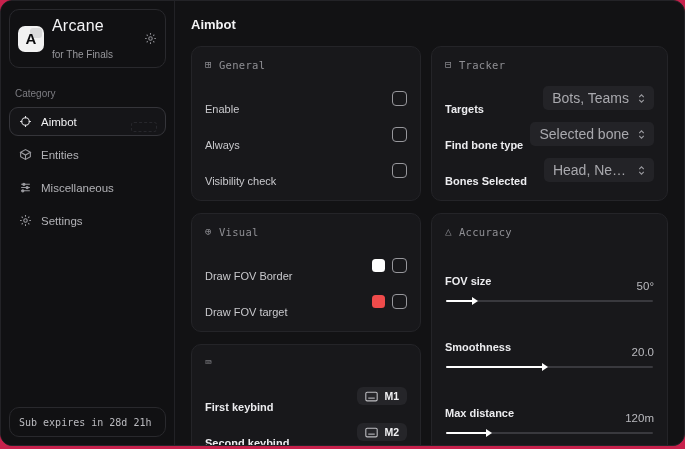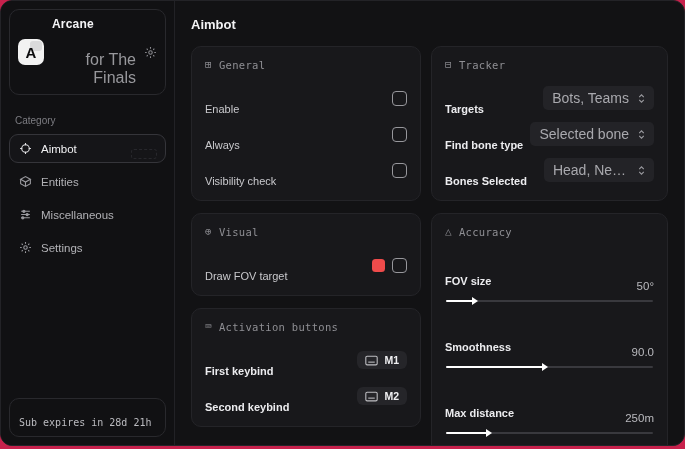--- a/index.html
+++ b/index.html
@@ -36,43 +36,43 @@
     display:flex; align-items:center; justify-content:center;
     font-weight:bold; font-size:15px; flex:0 0 26px;
     position:relative; overflow:hidden;
   }
   .logo::after{
     content:""; position:absolute; right:2px; top:2px;
     width:12px; height:10px; border-radius:3px; background:#c9c9cc; opacity:.6;
   }
   .logo span{ position:relative; z-index:1; }
   .brand-txt { flex:1; min-width:0; }
-  .brand-name { color:#f4f4f6; font-size:12px; font-weight:bold; letter-spacing:.2px; }
-  .brand-sub { color:#98989c; font-size:16px; margin-top:20px;text-align:right; }
+  .brand-name { color:#f4f4f6; font-size:16px; font-weight:normal; letter-spacing:.2px; }
+  .brand-sub { color:#98989c; font-size:10px; margin-top:14px; }
   .brand-gear { color:#8b8b90; flex:0 0 auto; display:flex; }
   .cat-label { color:#7d7d82; font-size:10px; margin:20px 6px 8px; }
   .nav { display:flex; flex-direction:column; gap:4px; }
   .nav-item {
     display:flex; align-items:center; gap:9px;
     padding:7px 9px; border-radius:9px; border:1px solid transparent;
     color:#b2b2b6; font-size:11.5px; position:relative;
   }
   .nav-item .nicon { display:flex; color:#9a9a9f; }
   .nav-item.active {
     border-color:#35353a; color:#f1f1f3; background:#151518;
   }
   .nav-item.active .nicon { color:#e3e3e6; }
   .nav-hint {
     position:absolute; right:8px; bottom:3px;
     width:26px; height:10px; border:1px dashed #2c2c31; border-radius:3px; opacity:.8;
   }
   .side-spacer { flex:1; }
   .sub-box {
     border:1px solid #29292d; border-radius:10px;
-    padding:18px 9px 8px;
+    padding:9px 9px 8px;
   }
   .sub-line1 { font-family:"DejaVu Sans Mono", monospace; color:#bcbcc0; font-size:10px; white-space:nowrap; }
   .sub-line2 { color:#96969a; font-size:9px; font-weight:bold; margin-top:4px; }
 
   
   .main { flex:1; padding:12px 16px 12px 16px; overflow:hidden; }
   .main-title { color:#f3f3f5; font-size:13px; font-weight:bold; margin:4px 0 14px; }
   .cols { display:flex; gap:10px; align-items:flex-start; }
   .col { display:flex; flex-direction:column; gap:12px; }
   .col-left { width:240px; }
@@ -221,32 +221,38 @@
             <span class="checkbox"></span>
           </div>
         </div>
 
         <div class="card">
           <div class="card-title">
             <span class="ticon">⊕</span>
             <span>Visual</span>
           </div>
           <div class="row">
+            <span class="row-label">Draw FOV Border</span>
+            <span class="row-right">
+              <span class="swatch" style="background: rgb(255, 255, 255);"></span>
+              <span class="checkbox"></span>
+            </span>
+          </div>
+          <div class="row">
             <span class="row-label">Draw FOV target</span>
             <span class="row-right">
               <span class="swatch" style="background: rgb(239, 75, 75);"></span>
               <span class="checkbox"></span>
             </span>
           </div>
         </div>
 
         <div class="card">
           <div class="card-title">
             <span class="ticon">⌨</span>
-            <span>Activation buttons</span>
           </div>
           <div class="row">
             <span class="row-label strong">First keybind</span>
             <span class="pill">
               <span class="kicon">
                 <svg width="13" height="11" viewBox="0 0 24 20" fill="none" stroke="currentColor" stroke-width="2">
                   <rect x="1.5" y="2" width="21" height="16" rx="2.5"></rect>
                     <path d="M6 13h12"></path>
                 </svg>
               </span>
@@ -320,30 +326,30 @@
             <span class="row-label strong">FOV size</span>
             <span class="value">50°</span>
           </div>
           <div class="slider">
             <span class="slider-track"></span>
             <span class="slider-fill" style="width: 13%;"></span>
           </div>
 
           <div class="row">
             <span class="row-label strong">Smoothness</span>
-            <span class="value">90.0</span>
+            <span class="value">20.0</span>
           </div>
           <div class="slider">
             <span class="slider-track"></span>
             <span class="slider-fill" style="width: 47%;"></span>
           </div>
 
           <div class="row">
             <span class="row-label strong">Max distance</span>
-            <span class="value">250m</span>
+            <span class="value">120m</span>
           </div>
           <div class="slider">
             <span class="slider-track"></span>
             <span class="slider-fill" style="width: 20%;"></span>
           </div>
         </div>
 
       </div>
     </div>
   </div>

